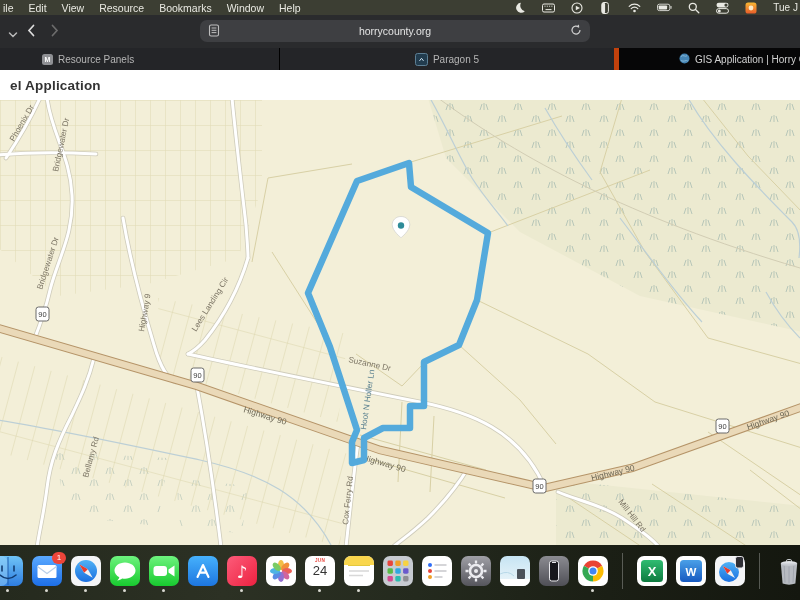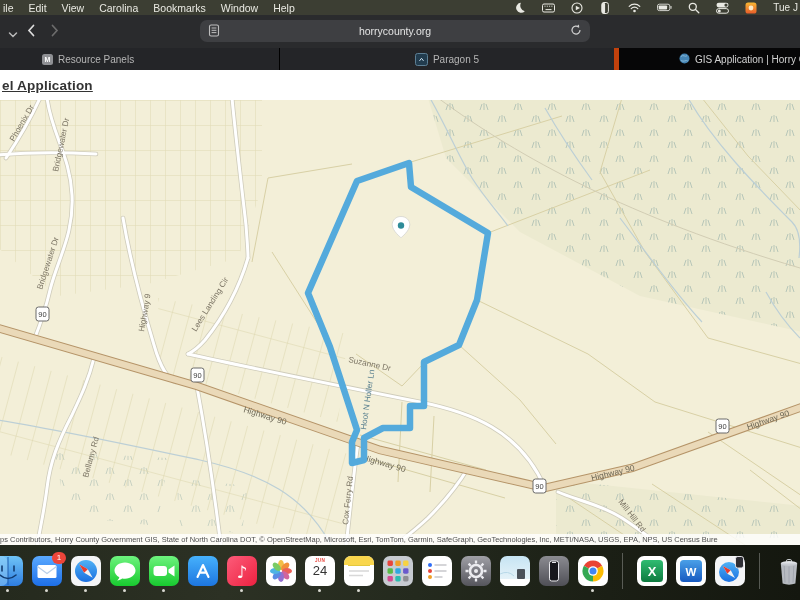--- a/index.html
+++ b/index.html
@@ -24,21 +24,21 @@
     border-radius:7px;display:flex;align-items:center;color:#e4e4e4;font-size:10.5px;}
   .urltext{flex:1;text-align:center;}
   .tabstrip{height:22px;background:#4c1d95;display:flex;}
   .tab{display:flex;align-items:center;gap:5px;font-size:10px;color:#b5b5b5;overflow:hidden;white-space:nowrap;}
   .tab1{width:237px;background:#242528;border-right:1px solid #000;padding-left:42px;}
   .tab2{width:334px;background:#242528;border-right:5px solid #c2410c;justify-content:center;}
   .tab3{flex:1;background:#060607;color:#d3d3d3;padding-left:60px;}
   .tabicon{width:11px;height:11px;border-radius:2.5px;display:flex;align-items:center;justify-content:center;
     font-size:7px;font-weight:bold;color:#fff;flex:0 0 auto;}
   .pagehead{height:30px;background:#ffffff;display:flex;align-items:center;}
-  .ptitle{font-size:13.5px;font-weight:bold;color:#333;padding-left:2px;letter-spacing:.2px;text-decoration:underline;}
+  .ptitle{font-size:13.5px;font-weight:bold;color:#333;padding-left:10px;letter-spacing:.2px;}
 
   
   .map{position:relative;width:800px;height:445px;background:#f3efd8;overflow:hidden;}
   .map svg{position:absolute;left:0;top:0;}
   .attrib{position:absolute;left:0;right:0;bottom:0;height:11px;background:rgba(255,255,255,.8);
     font-size:7.5px;line-height:11px;color:#4f4f4f;white-space:nowrap;overflow:hidden;}
 
   
   .dock{position:absolute;left:0;top:545px;width:800px;height:55px;overflow:hidden;
     background:linear-gradient(90deg,#252a1e,#2c3124 28%,#242a1e 52%,#1b1f15 76%,#14170f);}
@@ -124,21 +124,21 @@
   </defs>
 </svg>
 
 <div id="screen">
 
   <div class="menubar">
     <div class="mitems">
       <span class="mitem">ile</span>
       <span class="mitem">Edit</span>
       <span class="mitem">View</span>
-      <span class="mitem">Carolina</span>
+      <span class="mitem">Resource</span>
       <span class="mitem">Bookmarks</span>
       <span class="mitem">Window</span>
       <span class="mitem">Help</span>
     </div>
     <div class="mright">
       <span>
           <svg width="12" height="12" viewBox="0 0 12 12">
             <path d="M7,.8 a5,5 0 1,0 3.8,8.4 a5.8,5.8 0 0,1 -3.8,-8.4 z" fill="#e9e9e3"></path>
           </svg>
         </span>
@@ -374,21 +374,20 @@
             </g>
         </g>
 
         <path d="M357,81 L409,63 L411,87 L488,133 L477,200 L459,245 L424,262 L424,306 L410,306 L410,328 L383,328 L364,338 L364,360 L352,363 L352,342 L357,330 L330,247 L308,193 Z" fill="none" stroke-width="6.5" stroke-linejoin="round" stroke="#54aadc"></path>
 
         <g>
           <path d="M401,116.5 c-5.2,0 -8.8,3.8 -8.8,8.2 c0,6.2 8.8,13 8.8,13 c0,0 8.8,-6.8 8.8,-13 c0,-4.4 -3.6,-8.2 -8.8,-8.2 z" fill="#ffffff" stroke="#c9c9c9" stroke-width=".6"></path>
           <circle cx="401" cy="125.5" r="3.2" fill="#2e8b98"></circle>
         </g>
       </svg>
-      <div class="attrib">ps Contributors, Horry County Government GIS, State of North Carolina DOT, © OpenStreetMap, Microsoft, Esri, TomTom, Garmin, SafeGraph, GeoTechnologies, Inc, METI/NASA, USGS, EPA, NPS, US Census Bure</div>
     </div>
   </div>
 
   <div class="dock">
     <div class="dockrow">
 
       <div class="dicon run">
         <svg width="30" height="30" viewBox="0 0 30 30">
             <rect width="30" height="30" rx="7" fill="url(#fgr)"></rect>
             <rect width="15" height="30" rx="7" fill="#9ad4fa" opacity=".5"></rect>

